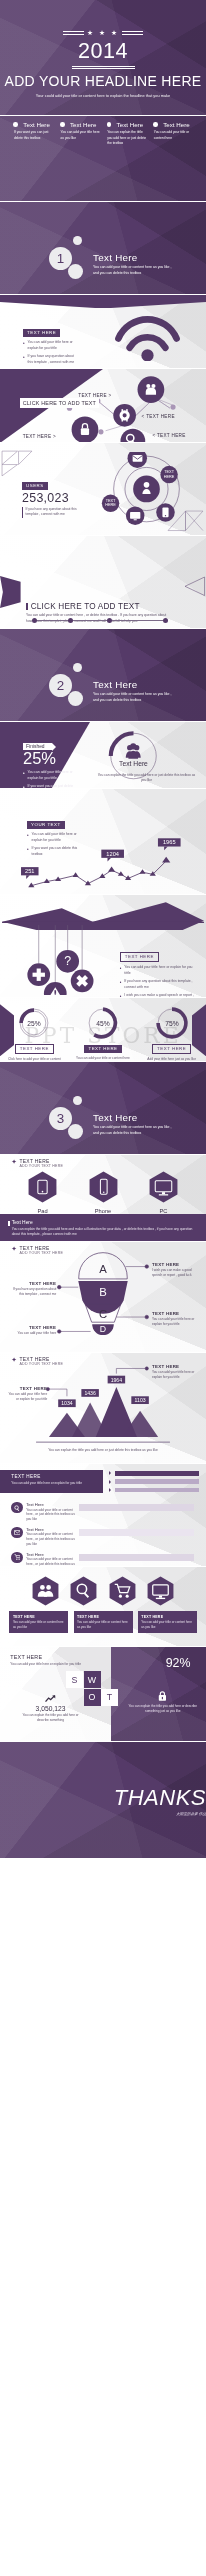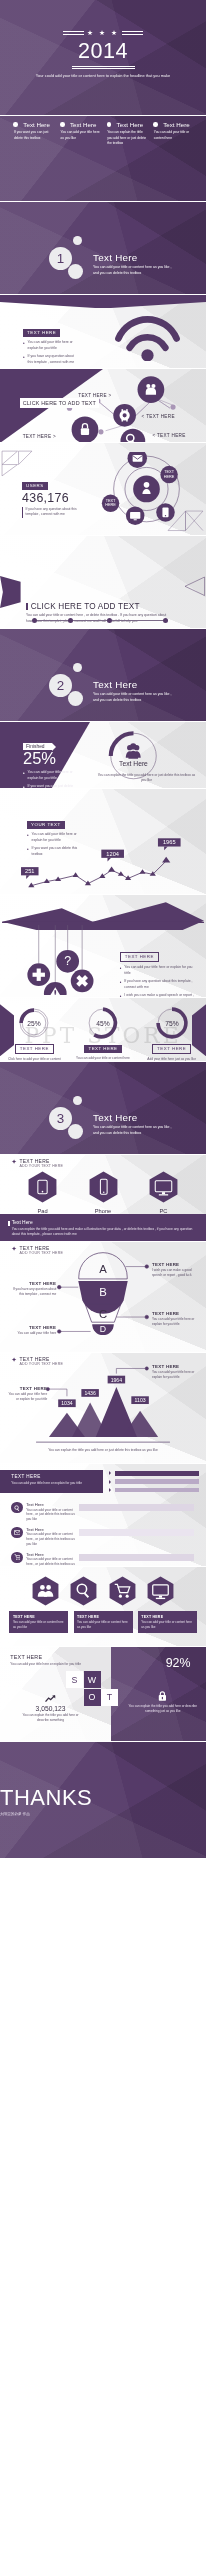--- a/index.html
+++ b/index.html
@@ -243,21 +243,21 @@
     align-items: center; justify-content: center; font-size: 8.8px; }
   .s19 .gc.p { background: #553a68; color: #fff; }
   .s19 .gc.w { background: #fff; color: #553a68; }
   .s19 .stat { position: absolute; z-index: 6; text-align: center; }
   .s19 .stat .num { font-size: 6.7px; color: #3b3046; }
   .s19 .stat p { font-size: 3.1px; line-height: 1.6; color: #5e5269; margin-top: 1px; }
   .s19 .statR p { color: #e8e1ed; }
 
   
   .s20 { height: 116px; border-bottom: 0; }
-  .s20 .tk { position: absolute; left: 0; right: 0; top: 43px; text-align: left; z-index: 4; }
+  .s20 .tk { position: absolute; left: 0; right: 0; top: 43px; text-align: right; z-index: 4; font-style: italic; }
   .s20 .tk h1 { font-size: 22px; color: #fff; font-weight: 400; letter-spacing: 0.5px; }
   .s20 .tk p { font-size: 3.6px; color: #e7dfed; margin-top: 1px; }
 </style>
 </head>
 <body>
 
 <div class="deck">
 
   <section class="slide s1 bg-purple">
     <div class="wrap z">
@@ -270,20 +270,21 @@
         <span class="rule">
             <i></i>
             <i></i>
           </span>
       </div>
       <div class="yr wht">2014</div>
       <div class="ruleW">
           <i></i>
           <i></i>
         </div>
+      <div class="hl wht">ADD YOUR HEADLINE HERE</div>
       <div class="sub wht">Your could add your title or content here to explain the headline that you make</div>
     </div>
   </section>
 
   <section class="slide s2 bg-purple">
     <div class="z">
       <div class="cols">
         <div class="col">
           <span class="dot"></span>
           <span class="ch wht">Text Here</span>
@@ -385,21 +386,21 @@
   <section class="slide s6 bg-light">
     <svg class="tri-deco" style="left:1px;top:7.2px" width="32" height="27" viewBox="0 0 62 52">
       <g fill="none" stroke="#8e7d9c" stroke-width="1">
         <path d="M2 2 L32 2 L2 28 Z"></path>
           <path d="M2 28 L32 28 L2 50 Z"></path>
         <path d="M34 2 L60 2 L34 28 Z"></path>
       </g>
     </svg>
     <div class="left">
       <span class="tagbox">USERS</span>
-      <div class="big">436,176</div>
+      <div class="big">253,023</div>
       <div class="note">If you have any question about this template , connect with me</div>
     </div>
     <svg class="orbit" width="109" height="77" viewBox="0 0 212 150">
       <circle cx="106" cy="72" r="64" fill="none" stroke="#553a68" stroke-width="1"></circle>
       <circle cx="106" cy="72" r="42" fill="none" stroke="#553a68" stroke-width="1"></circle>
       <circle cx="106" cy="72" r="26" fill="#553a68"></circle>
       <g fill="#fff">
           <circle cx="106" cy="64" r="5.5"></circle>
           <path d="M98 82c0-6 3.5-10 8-10s8 4 8 10z"></path>
         </g>

